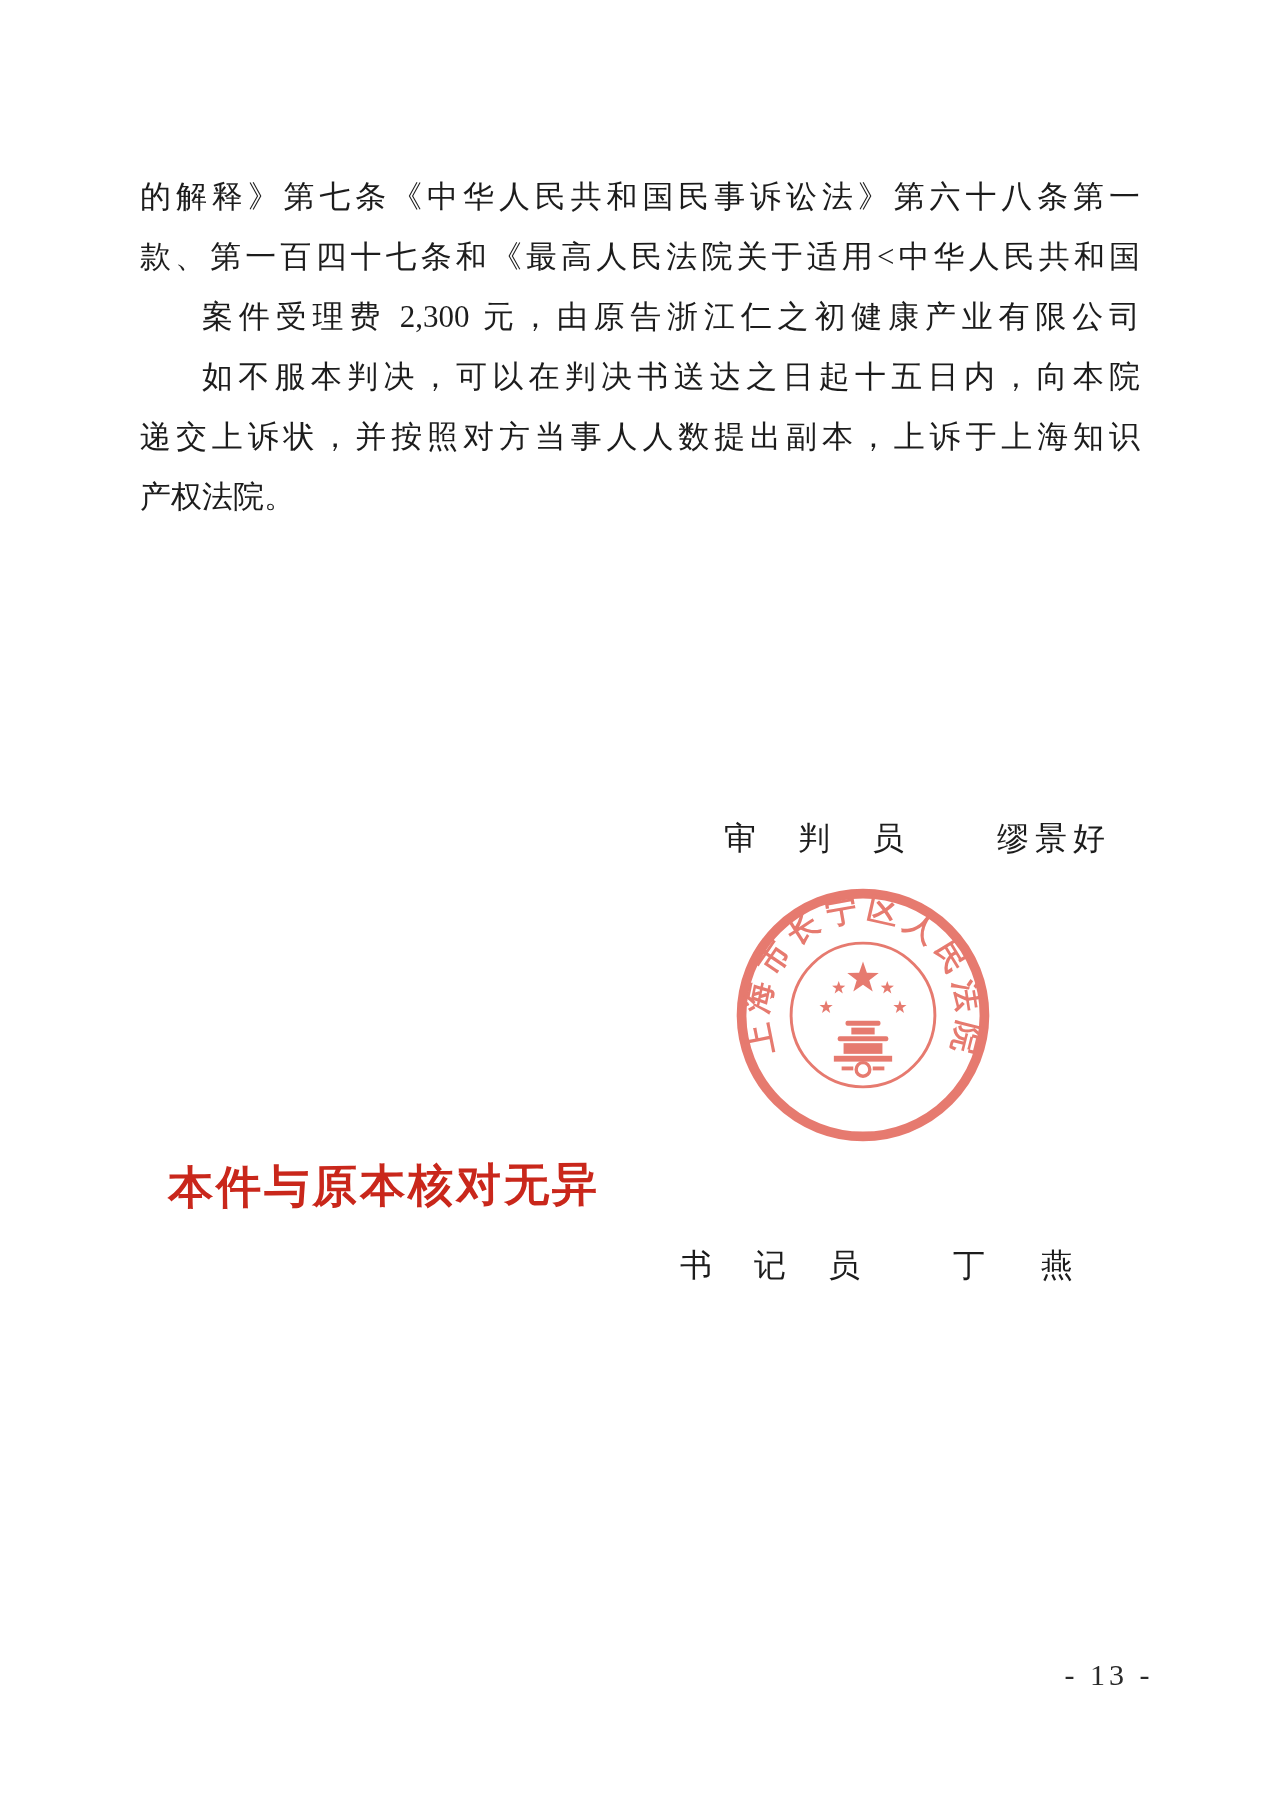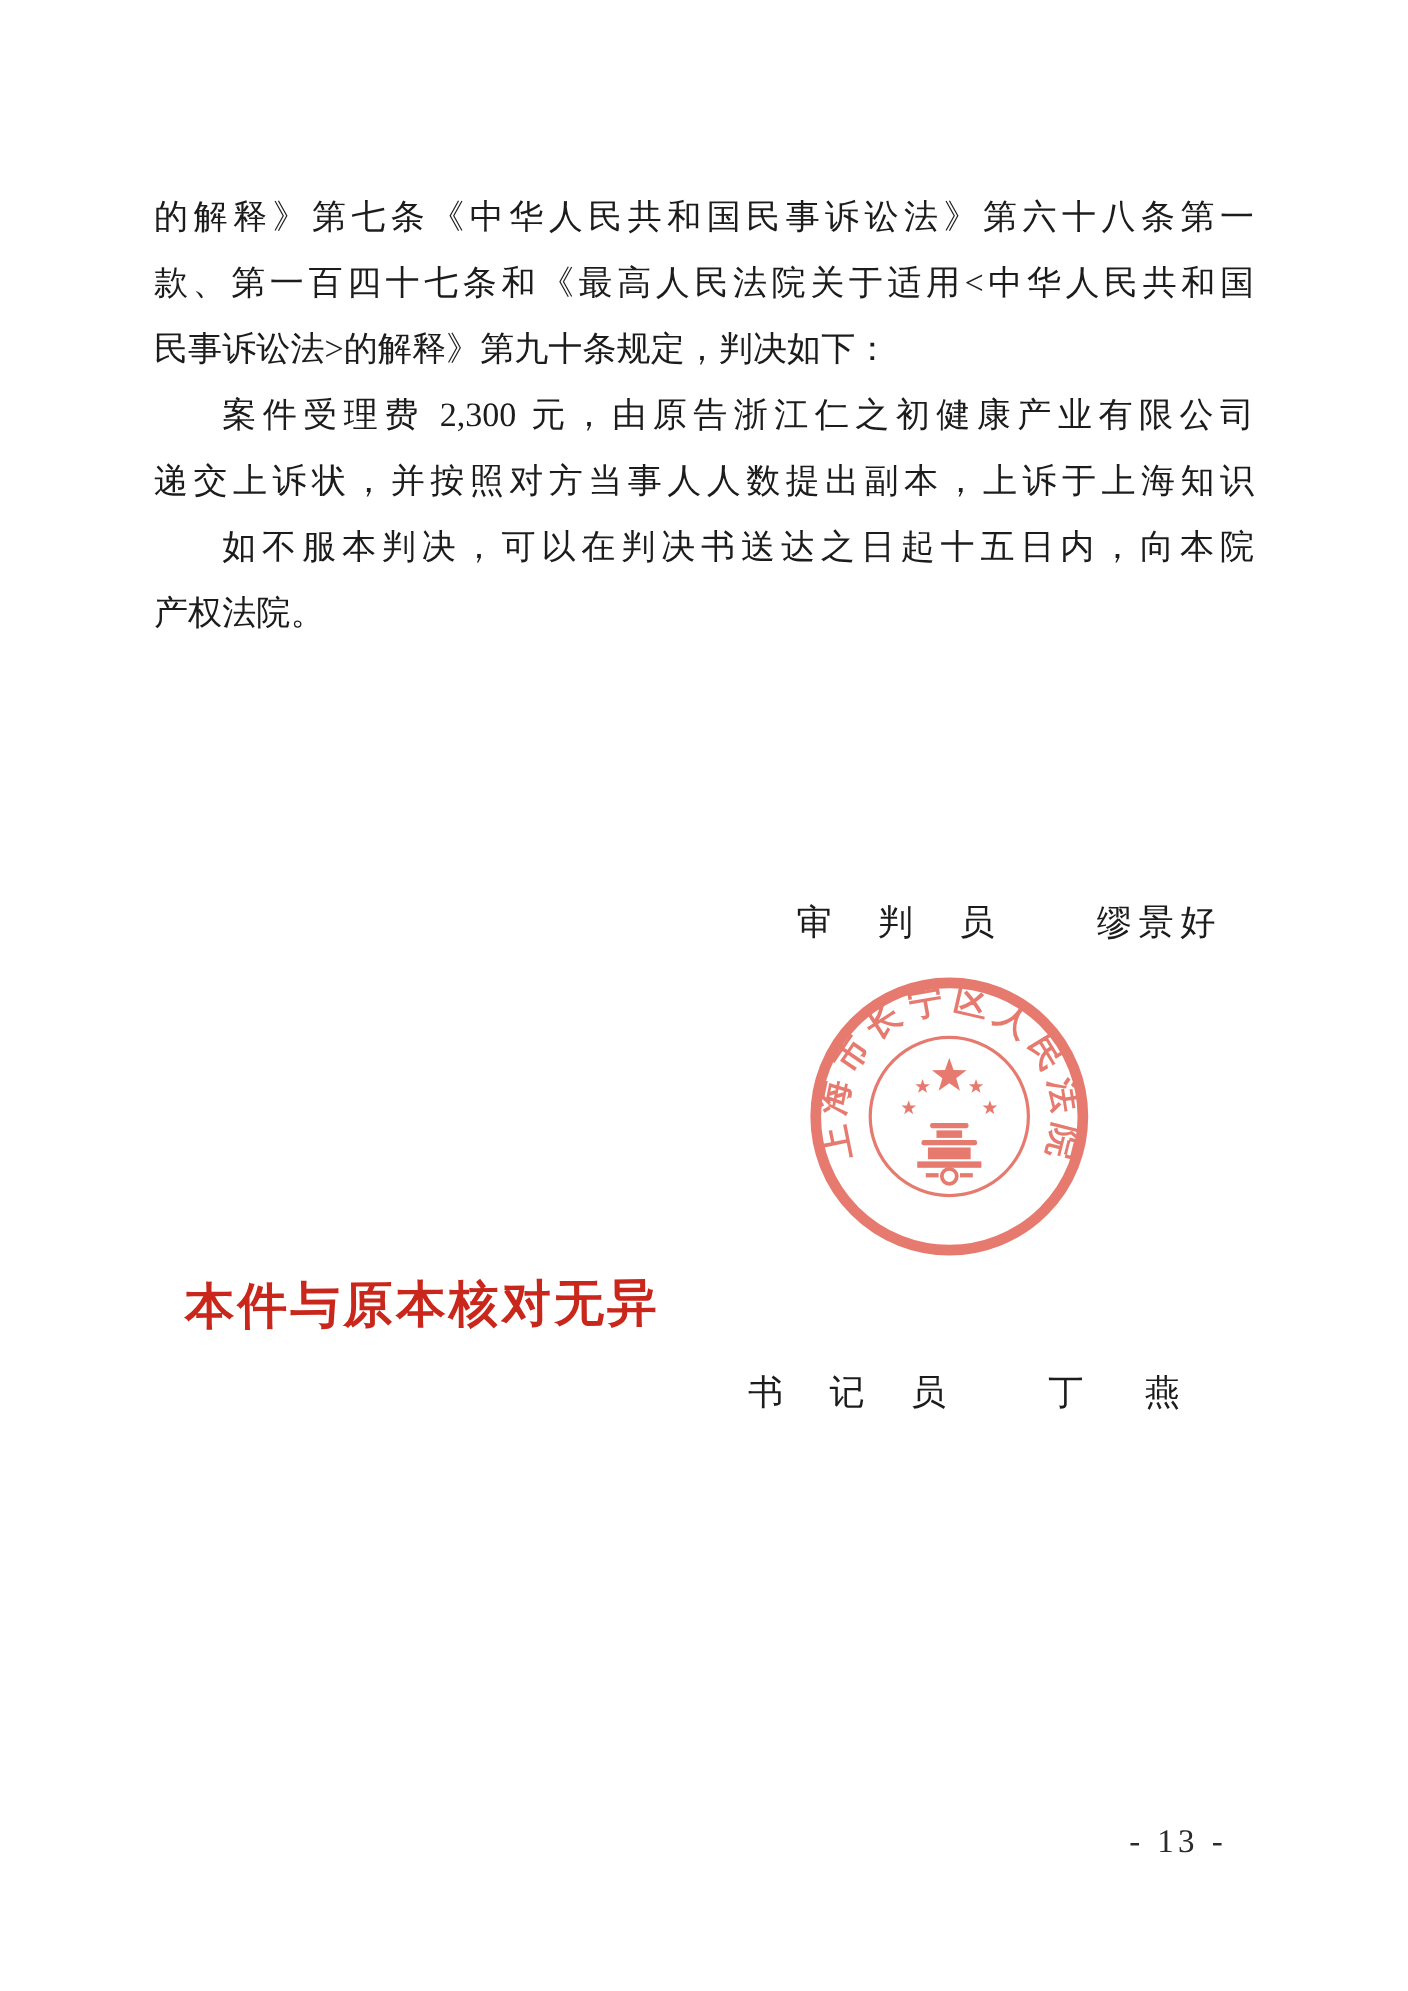--- a/index.html
+++ b/index.html
@@ -48,36 +48,35 @@
   
   .verify-stamp{
     position:absolute;left:168px;top:1158px;height:56px;line-height:56px;
     font-family:"Liberation Sans","DejaVu Sans",sans-serif;
     font-weight:bold;font-size:45px;letter-spacing:3px;
     color:#c9271b;white-space:nowrap;
     transform:rotate(-0.5deg);
     z-index:4;
   }
   .page-number{
-    position:absolute;left:996px;top:1652px;width:150px;height:46px;line-height:46px;
+    position:absolute;left:1034px;top:1652px;width:150px;height:46px;line-height:46px;
     font-size:30px;letter-spacing:4px;color:#2a2a2a;text-align:center;
   }
 </style>
 </head>
 <body>
 
 <div class="page">
 
   <div class="body-text">
     <div class="line j">的解释》第七条《中华人民共和国民事诉讼法》第六十八条第一</div>
     <div class="line j">款、第一百四十七条和《最高人民法院关于适用&lt;中华人民共和国</div>
-    <div class="line">民事诉讼法&gt;的解释》第九十条规定，判决如下：</div>
     <div class="line j ind">案件受理费 2,300 元，由原告浙江仁之初健康产业有限公司</div>
+    <div class="line j ind">如不服本判决，可以在判决书送达之日起十五日内，向本院</div>
     <div class="line j">递交上诉状，并按照对方当事人人数提出副本，上诉于上海知识</div>
-    <div class="line j ind">如不服本判决，可以在判决书送达之日起十五日内，向本院</div>
     <div class="line">产权法院。</div>
   </div>
 
   <div class="sig-row judge">
     <span class="sig-label">审　判　员</span><span class="sig-name">缪景好</span>
   </div>
 
   <svg class="seal" viewBox="0 0 280 280" xmlns="http://www.w3.org/2000/svg">
     <g fill="#e3685c" stroke="none">
       <circle cx="140" cy="140" r="125" fill="none" stroke="#e3685c" stroke-width="10"></circle>

